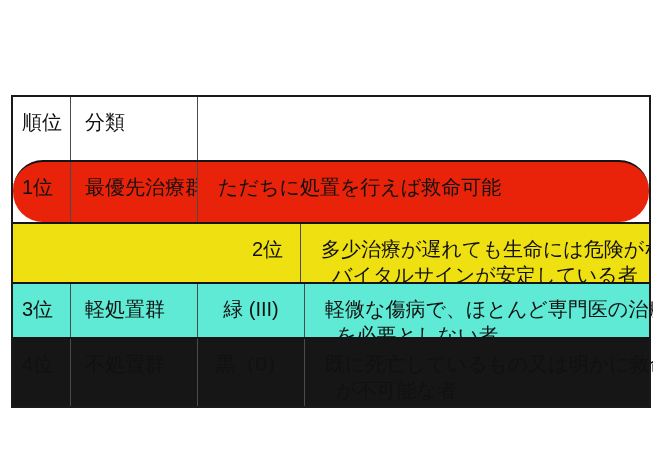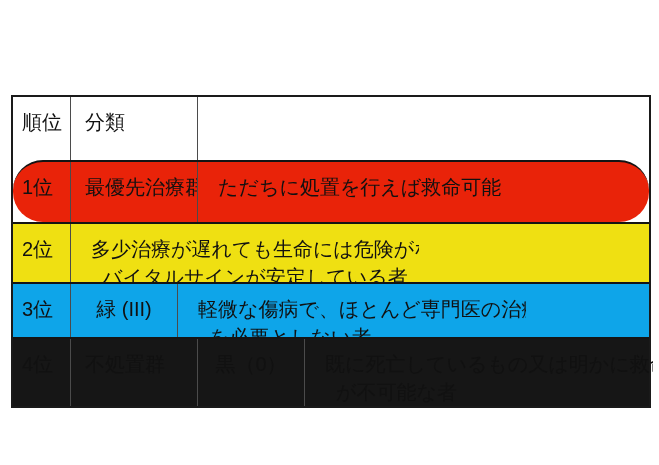--- a/index.html
+++ b/index.html
@@ -14,39 +14,39 @@
     position:absolute;
     left:11px; top:95px;
     width:640px;
     border:2px solid #1a1a1a;
     background:#ffffff;
   }
   .row { display:flex; width:100%; }
   .row + .row { border-top:2px solid #141414; }
   .r-header { height:63px; background:#ffffff; }
   .r-1 { height:62px;border-radius:30px; }
-  .r-2 { height:60px; }
+  .r-2 { height:60px;justify-content:flex-end; }
   .r-3 { height:55px; }
   .r-4 { height:69px; }
   .cell {
     flex:none;
     padding-top:11px;
     font-size:20px;
     line-height:28px;
     color:#111111;
     overflow:hidden;
     white-space:nowrap;
   }
   .c1 { width:58px;  padding-left:9px; }
   .c2 { width:127px; padding-left:14px; }
   .c3 { width:107px; text-align:center; }
   .c4 { width:348px; padding-left:20px; }
   .c1, .c2, .c3 { border-right:1px solid #4b4b4b; }
   .r-header .c4 { padding-left:75px; }
-  .line2 { text-indent:11px; }
+  .line2 { text-indent:11px;font-family:Liberation Mono, monospace; }
 </style>
 </head>
 <body>
 
 <div class="triage-table">
 
   <div class="row r-header">
     <div class="cell c1">順位</div>
     <div class="cell c2">分類</div>
   </div>
@@ -61,22 +61,23 @@
   </div>
 
   <div class="row r-2" style="background: rgb(239, 224, 18); color: rgb(17, 17, 17);">
     <div class="cell c1">2位</div>
     <div class="cell c4">
       <div class="line1">多少治療が遅れても生命には危険がなく</div>
       <div class="line2">バイタルサインが安定している者</div>
     </div>
   </div>
 
-  <div class="row r-3" style="background: #0ea5e9; color: rgb(17, 17, 17);">
+  <div class="row r-3" style="background: #5eead4; color: rgb(17, 17, 17);">
     <div class="cell c1">3位</div>
+    <div class="cell c2">軽処置群</div>
     <div class="cell c3">緑 (III)</div>
     <div class="cell c4">
       <div class="line1">軽微な傷病で、ほとんど専門医の治療</div>
       <div class="line2">を必要としない者</div>
     </div>
   </div>
 
   <div class="row r-4" style="background: rgb(22, 22, 22); color: rgb(246, 246, 246);">
     <div class="cell c1">4位</div>
     <div class="cell c2">不処置群</div>

